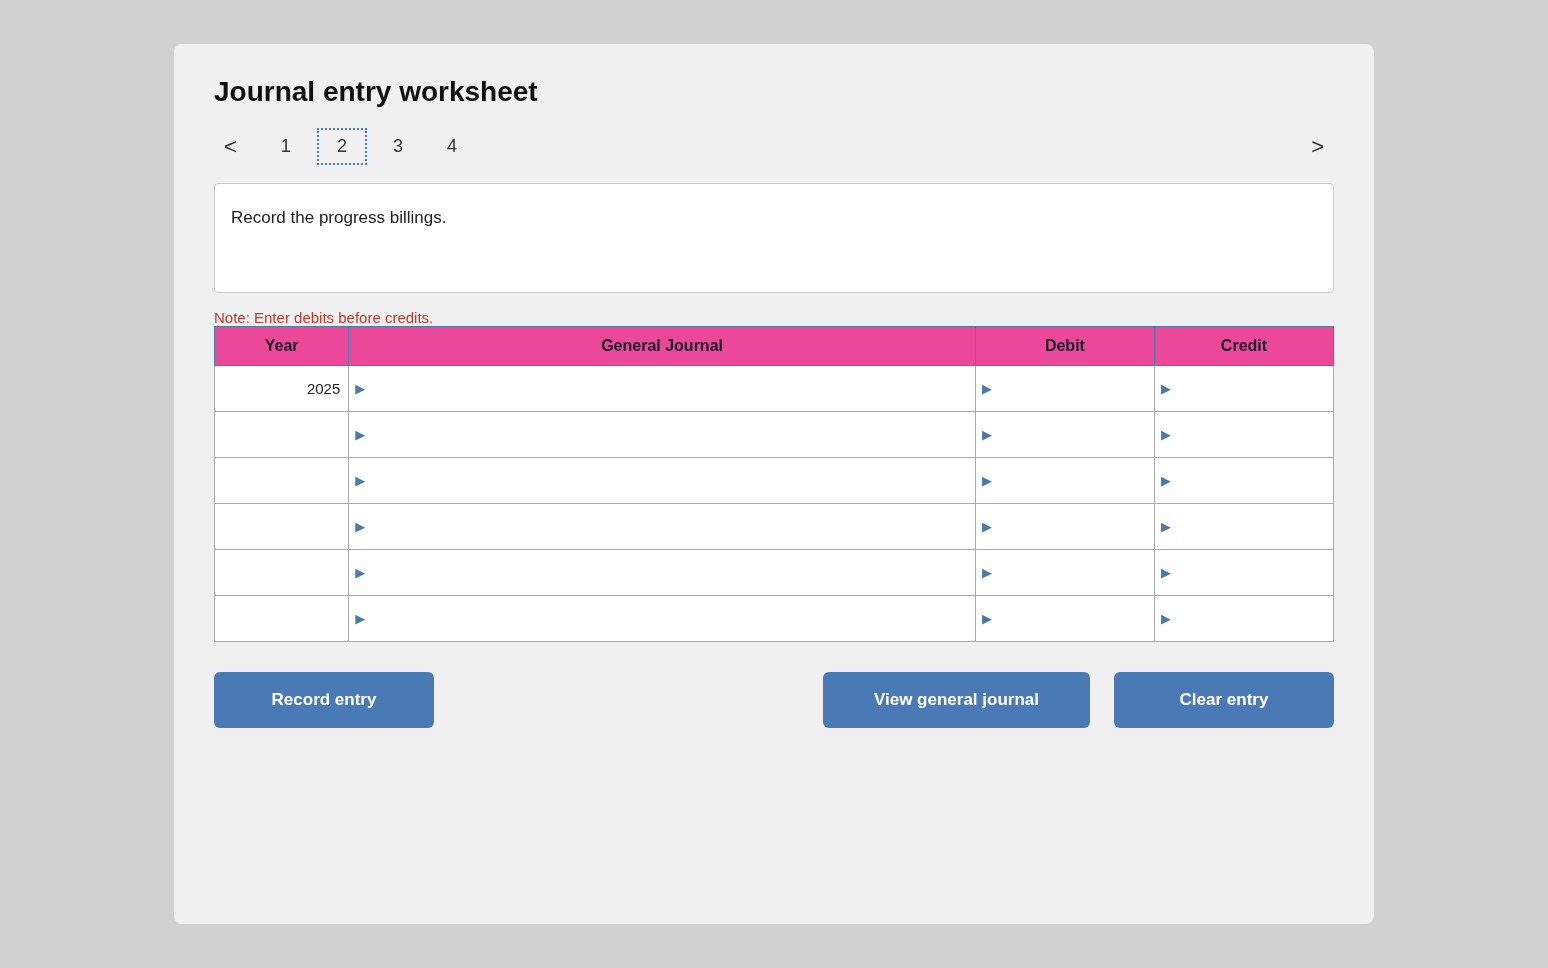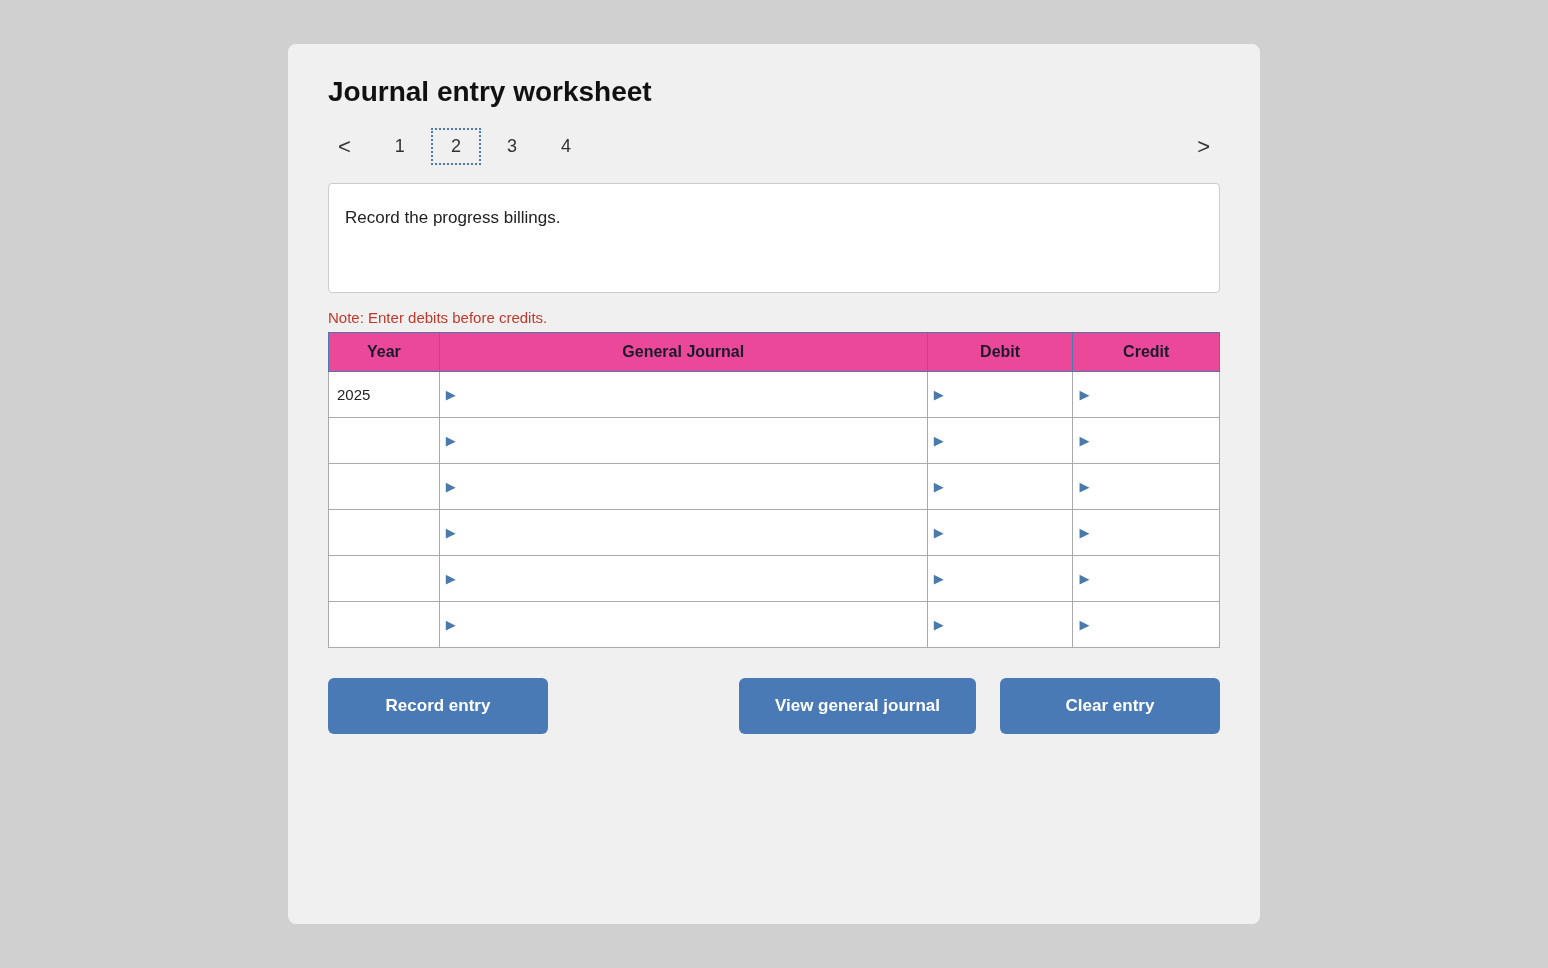--- a/index.html
+++ b/index.html
@@ -8,21 +8,21 @@
       display: flex;
       justify-content: center;
       align-items: center;
       min-height: 100vh;
       font-family: Arial, sans-serif;
     }
     .worksheet-container {
       background: #f0f0f0;
       border-radius: 8px;
       padding: 32px 40px 40px 40px;
-      width: 972px;
+      width: 1200px;
       min-height: 880px;
     }
     .page-title {
       font-size: 28px;
       font-weight: bold;
       color: #111;
       margin-bottom: 20px;
     }
     .nav-row {
       display: flex;
@@ -58,21 +58,21 @@
       border-radius: 4px;
       padding: 24px 16px;
       min-height: 110px;
       margin-bottom: 16px;
       font-size: 17px;
       color: #222;
     }
     .note-text {
       color: #c0392b;
       font-size: 15px;
-      margin-bottom: 6px;
+      margin-bottom: 0;
     }
     .journal-table {
       width: 100%;
       border-collapse: collapse;
       margin-bottom: 30px;
     }
     .journal-table thead tr th {
       background: #ec4899;
       color: #1a1a2e;
       font-weight: bold;
@@ -94,21 +94,21 @@
       width: 160px;
     }
     .journal-table tbody tr td {
       border: 1px solid #aaa;
       padding: 0;
       height: 46px;
       vertical-align: middle;
       background: #fff;
     }
     .journal-table tbody tr td.year-cell {
-      text-align: left;
+      text-align: right;
       font-size: 15px;
       color: #222;
       padding: 8px;
       margin-top: 44px;
     }
     .cell-with-arrow {
       display: flex;
       align-items: center;
       height: 100%;
       padding: 0 6px;
@@ -126,21 +126,21 @@
       width: 100%;
       font-size: 15px;
       padding: 4px 2px;
     }
     .buttons-row {
       display: flex;
       align-items: center;
       gap: 24px;
     }
     .btn {
-      padding: 18px 36px;
+      padding: 18px 51px;
       font-size: 17px;
       font-weight: bold;
       color: #fff;
       background: #4a7ab5;
       border: none;
       border-radius: 6px;
       cursor: pointer;
       min-width: 220px;
     }
     .btn-right {

